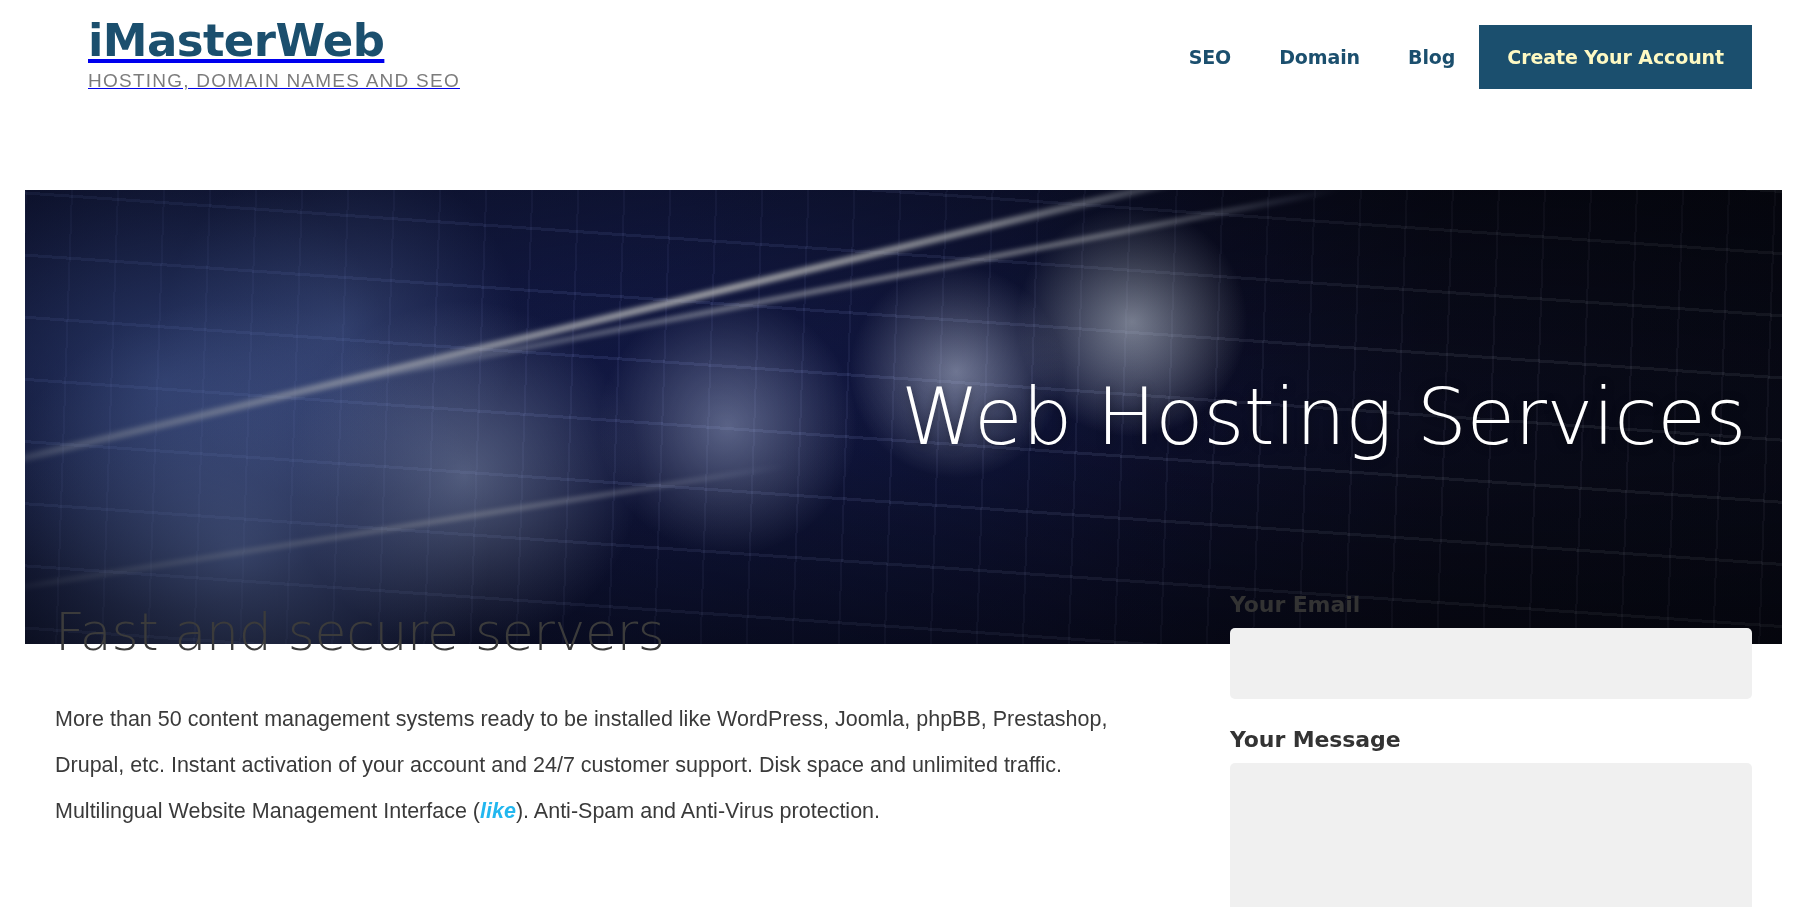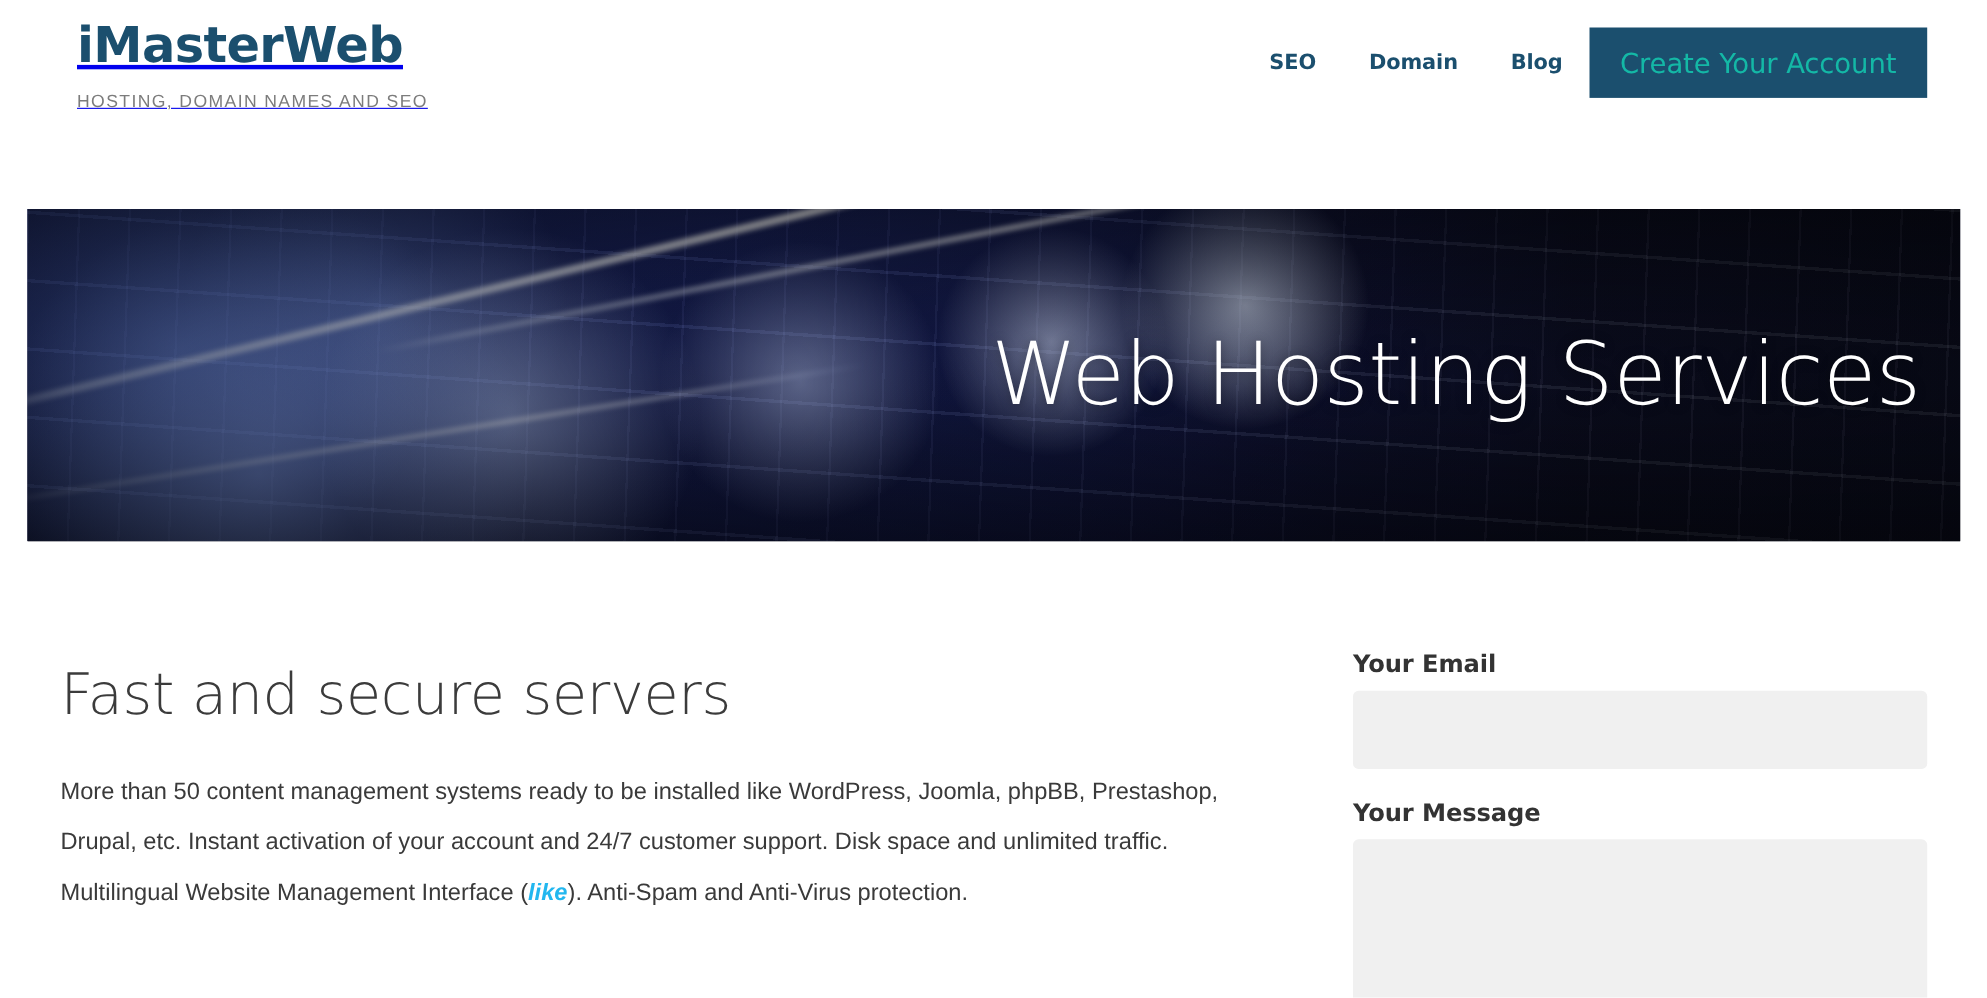--- a/index.html
+++ b/index.html
@@ -26,38 +26,38 @@
   .site-header {
     position: absolute;
     left: 0; top: 0;
     width: 1806px;
     height: 160px;
     background: #ffffff;
   }
 
   .brand {
     position: absolute;
-    left: 70px;
+    left: 88px;
     top: 14px;
   }
   .brand-name {
     display: block;
     font-family: "DejaVu Sans", sans-serif;
     font-size: 45px;
     line-height: 1.18;
     font-weight: 700;
     color: #1b4f6e;
     letter-spacing: -0.6px;
     white-space: nowrap;
   }
   .brand-tagline {
     display: block;
-    margin-top: 16px;
-    font-family: "Liberation Sans", sans-serif;
-    font-size: 16px;
+    margin-top: 3px;
+    font-family: "Liberation Sans", sans-serif;
+    font-size: 19px;
     line-height: 1.2;
     font-weight: 400;
     color: #7c7c7c;
     letter-spacing: 1.25px;
     white-space: nowrap;
   }
 
   .main-nav {
     position: absolute;
     right: 54px;
@@ -78,38 +78,38 @@
     white-space: nowrap;
     letter-spacing: -0.1px;
     cursor: pointer;
   }
   .nav-link:last-of-type { padding-right: 22px; }
   .nav-cta {
     display: flex;
     align-items: center;
     padding: 0 28px;
     background: #1b4f6e;
-    color: #14b8a6;
-    font-family: "DejaVu Sans", sans-serif;
-    font-size: 25px;
-    font-weight: 400;
+    color: #fef9c3;
+    font-family: "DejaVu Sans", sans-serif;
+    font-size: 19px;
+    font-weight: 700;
     text-decoration: none;
     white-space: nowrap;
     letter-spacing: -0.1px;
     cursor: pointer;
     border: none;
   }
 
   
   .hero {
     position: absolute;
     left: 25px;
     top: 190px;
     width: 1757px;
-    height: 302px;
+    height: 454px;
     overflow: hidden;
     background: #0b0c18;
   }
   .hero-photo {
     position: absolute;
     inset: 0;
     background-color: #11132a;
     background-image:
       
       linear-gradient(100deg,

